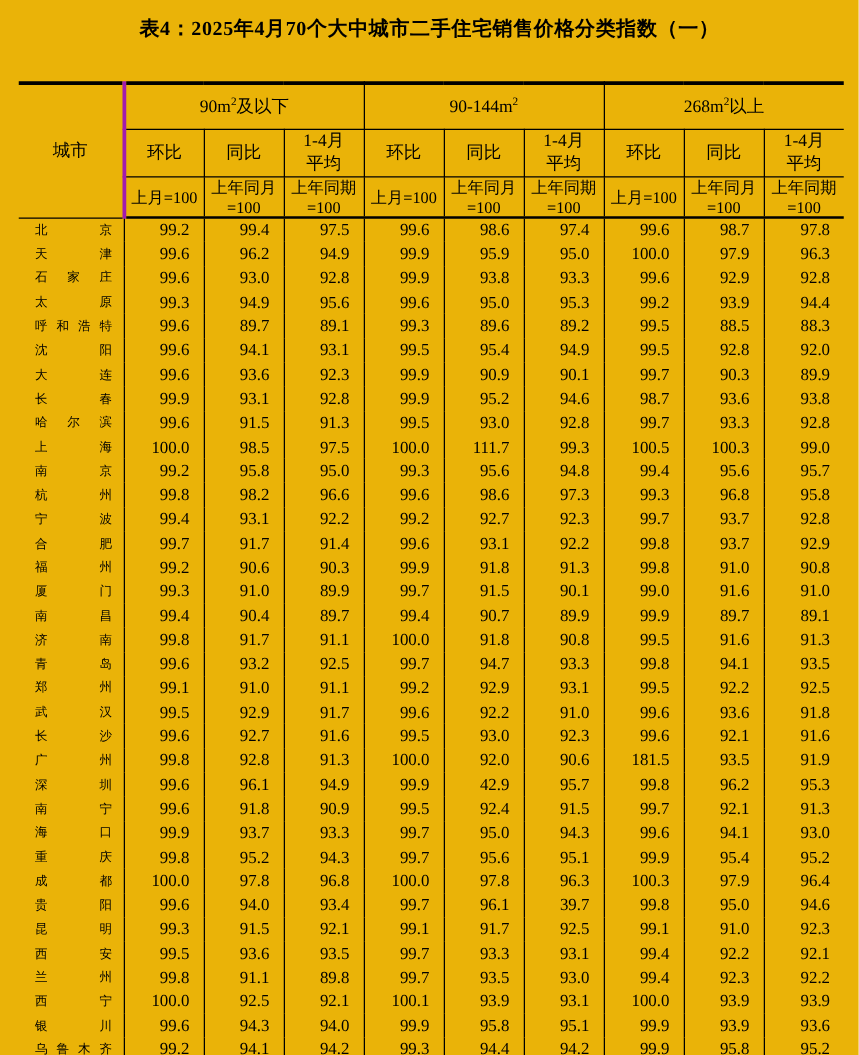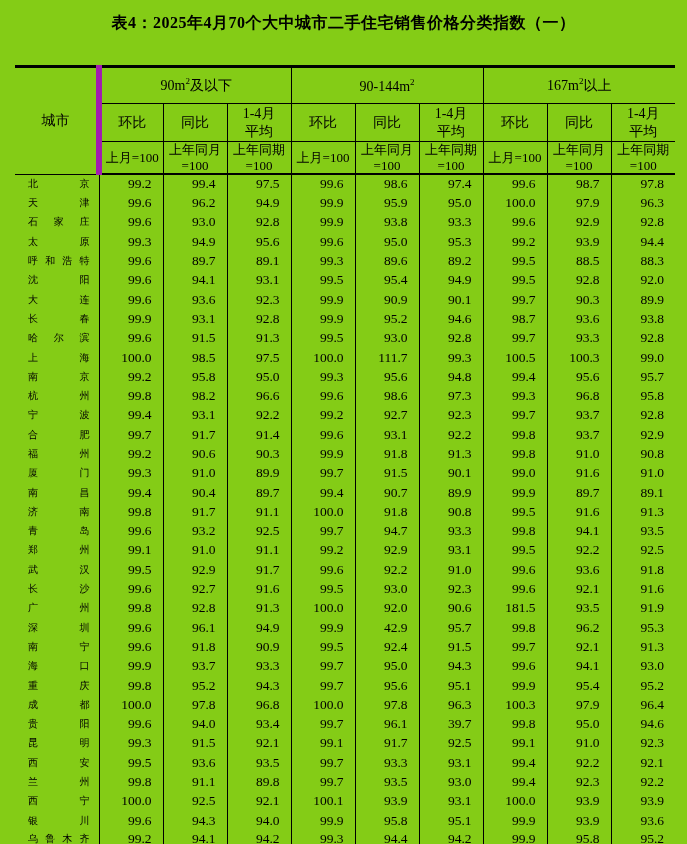--- a/index.html
+++ b/index.html
@@ -5,21 +5,21 @@
   * { margin: 0; padding: 0; box-sizing: border-box; }
   html, body {
     background: #ffffff;
     width: 687px;
     font-family: "Liberation Serif", "DejaVu Serif", serif;
     color: #000000;
   }
   .page {
     width: 687px;
     height: 844px;
-    background: #84cc16;
+    background: #eab308;
     overflow: hidden;
   }
   .title {
     margin-top: 13px;
     text-align: center;
     font-size: 16px;
     font-weight: bold;
     letter-spacing: 0.5px;
   }
   table.stats-table {
@@ -36,21 +36,21 @@
   th, td {
     font-weight: normal;
     vertical-align: middle;
     overflow: hidden;
   }
   
   thead th.v, tbody td.v { border-right: 1px solid #000; }
 
   
   th.city-head {
-    border-right: 6px solid #a21caf;
+    border-right: 3px solid #a21caf;
     border-bottom: 2px solid #000;
     font-size: 14px;
     text-align: center;
   }
   tr.group-row th { height: 37px; font-size: 14px; text-align: center; border-bottom: 1px solid #000; }
   tr.metric-row th { height: 38px; font-size: 14px; text-align: center; border-bottom: 1px solid #000; white-space: pre-line; line-height: 1.25; }
   tr.base-row th { height: 32px; font-size: 13px; text-align: center; border-bottom: 2px solid #000; white-space: pre-line; line-height: 1.2; }
   sup.sq { font-size: 9px; }
 
   
@@ -85,21 +85,21 @@
       <col class="val-col">
         <col class="val-col">
         <col class="val-col">
     </colgroup>
     <thead>
       <tr class="group-row">
         <th class="city-head" rowspan="3">城市</th>
 
       <th class="v" colspan="3"><span>90m</span><sup class="sq">2</sup><span>及以下</span></th>
           <th class="v" colspan="3"><span>90-144m</span><sup class="sq">2</sup><span></span></th>
-          <th colspan="3"><span>167m</span><sup class="sq">2</sup><span>以上</span></th>
+          <th colspan="3"><span>268m</span><sup class="sq">2</sup><span>以上</span></th>
         </tr>
       <tr class="metric-row">
 
       <th class="v">环比</th>
           <th class="v">同比</th>
           <th class="v">1-4月
 平均</th>
           <th class="v">环比</th>
           <th class="v">同比</th>
           <th class="v">1-4月

